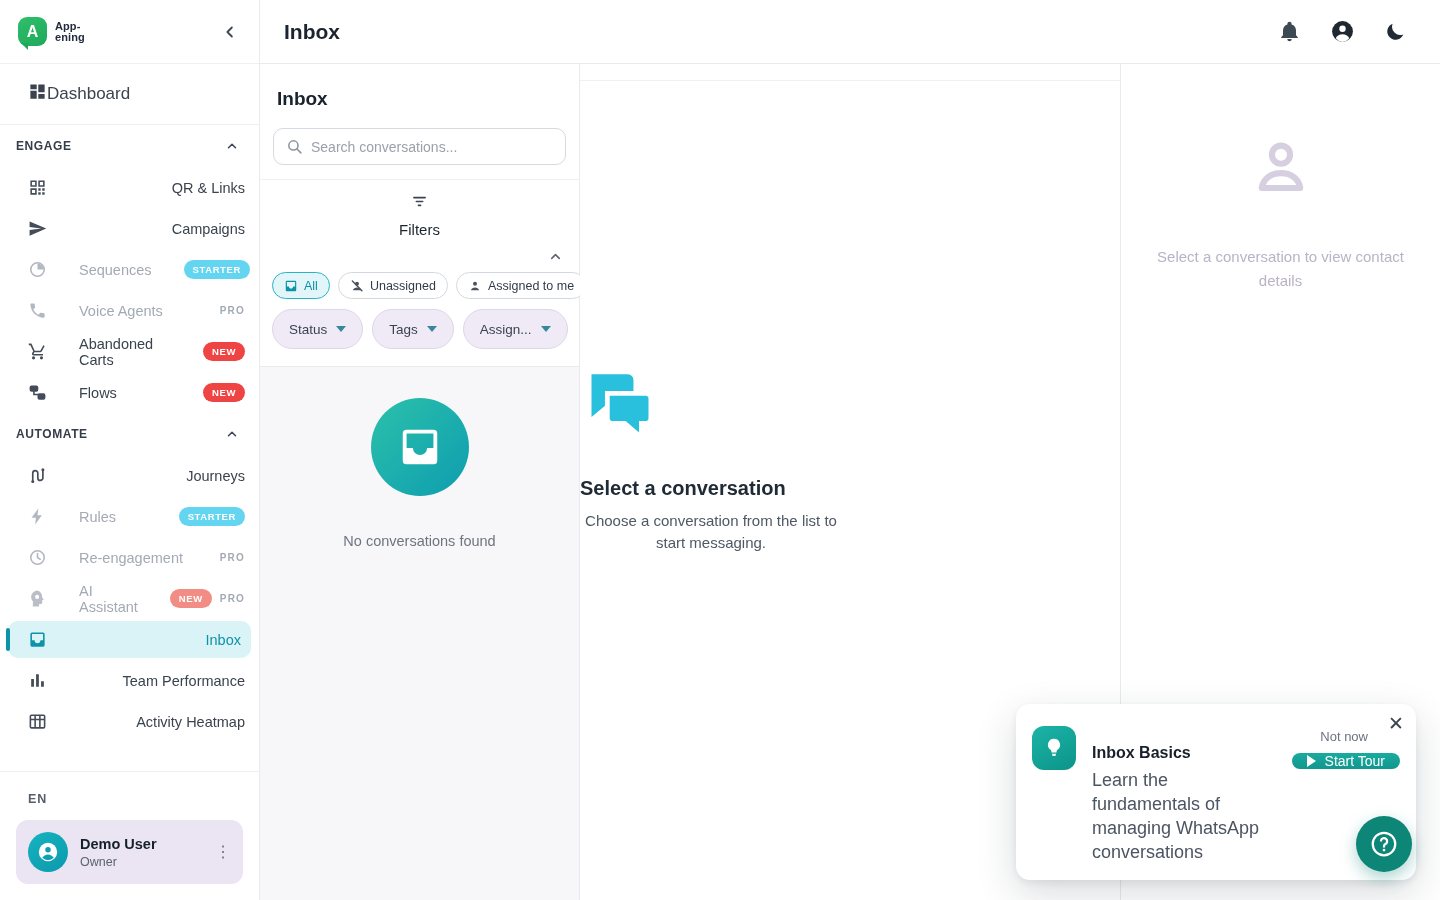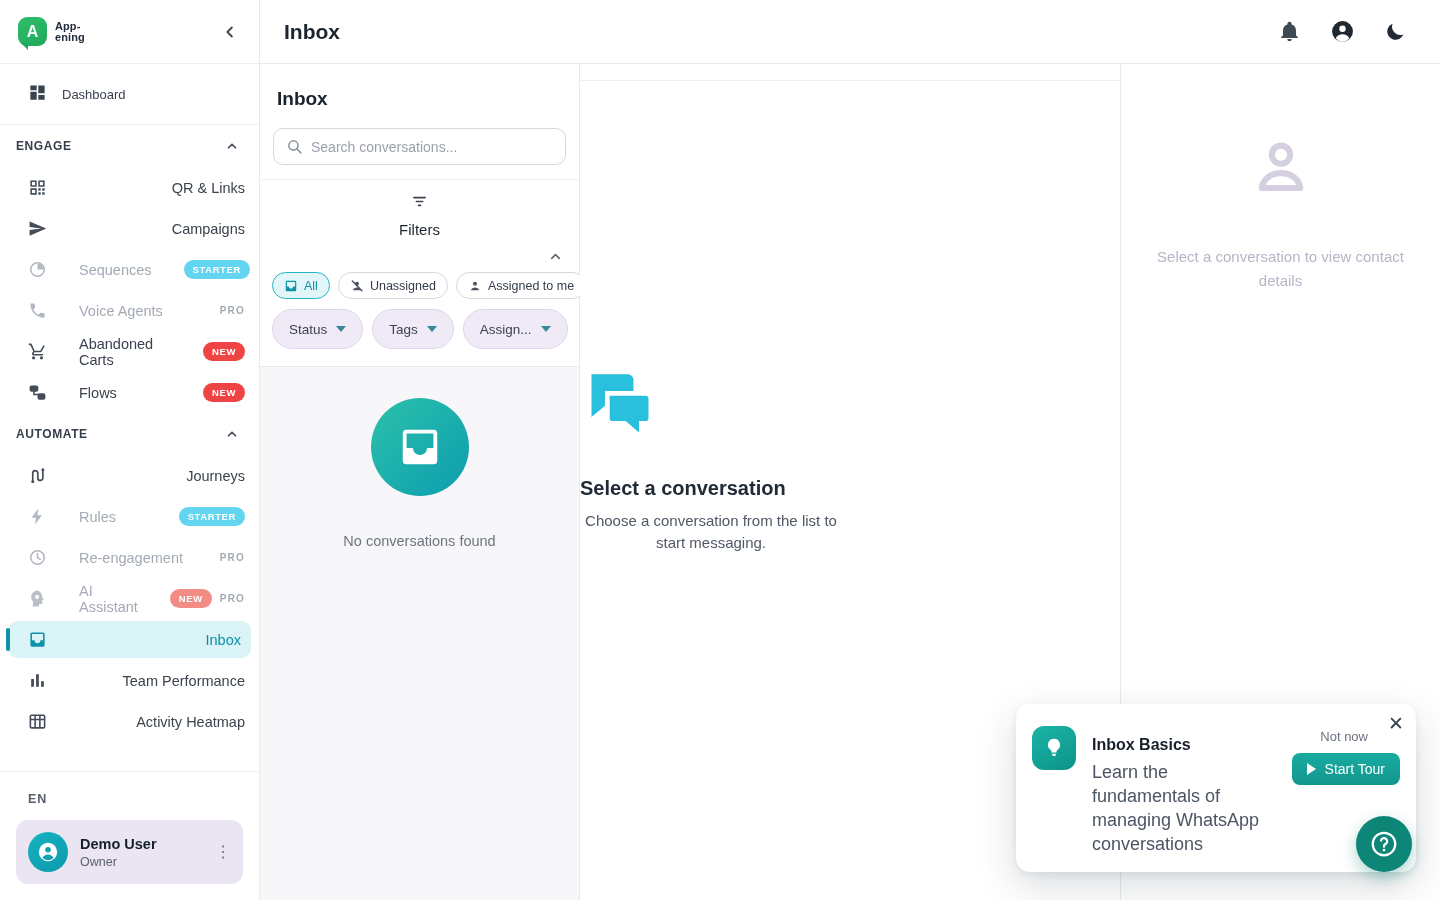--- a/index.html
+++ b/index.html
@@ -15,22 +15,22 @@
   .brand { display:flex; align-items:center; gap:8px; }
   .logo-mark { width:29px; height:29px; border-radius:9px; background:linear-gradient(150deg,#2fbf6b,#1ea95a);
     color:#fff; font-weight:bold; font-size:16px; display:flex; align-items:center; justify-content:center;
     position:relative; }
   .logo-mark::after{ content:""; position:absolute; left:3px; bottom:-4px; width:0; height:0;
     border-left:7px solid transparent; border-right:0 solid transparent; border-top:7px solid #1ea95a; }
   .brand-text { font-size:11px; line-height:1.0; font-weight:bold; color:#222c3c; letter-spacing:.1px; }
   .collapse-btn { background:none; border:none; cursor:pointer; color:#3c4654; padding:4px; display:flex; }
 
   .nav { flex:1; overflow:hidden; padding-top:0; }
-  .nav-dashboard { height:61px; display:flex; align-items:center; gap:15px; padding:0 16px 0 28px;
-    border-bottom:1px solid #eef0f3; font-size:13px; color:#3b434e; cursor:pointer; }
+  .nav-dashboard { height:61px; display:flex; align-items:center; padding:0 16px 0 28px;
+    border-bottom:1px solid #eef0f3; font-size:17px; color:#3b434e; cursor:pointer; }
   .section-head { height:42px; display:flex; align-items:center; justify-content:space-between;
     padding:0 20px 0 16px; font-size:12px; font-weight:bold; letter-spacing:.6px; color:#353d49; cursor:pointer; }
   .nav-item { height:41px; display:flex; align-items:center; gap:32px; padding:0 14px 0 28px;
     font-size:14.5px; color:#3b434e; cursor:pointer; position:relative;justify-content:space-between; }
   .nav-item .ic { display:flex; flex:none; color:#434c58; }
   .nav-item.disabled { color:#a3aab4; }
   .nav-item.disabled .ic { color:#b2b8c1; }
   .nav-item.active { margin:2px 8px; height:37px; padding:0 10px 0 20px; background:#d9f3f7;
     border-radius:10px; color:#0d93a8; font-weight:500; }
   .nav-item.active .ic { color:#0d93a8; }
@@ -114,26 +114,26 @@
   .contact-empty-text { margin-top:45px; font-size:15px; color:#b9b3c5; text-align:center; width:292px;
     line-height:1.6; }
 
   
   .tour-card { position:fixed; left:1016px; top:704px; width:400px; background:#fff; border-radius:14px;
     box-shadow:0 14px 40px rgba(25,35,50,.16), 0 3px 10px rgba(25,35,50,.08);
     padding:13px 16px 16px; display:flex; z-index:20; }
   .tour-tile { width:44px; height:44px; flex:none; border-radius:12px; margin-top:9px;
     background:linear-gradient(150deg,#1cb4a7,#0c9489); display:flex; align-items:center; justify-content:center; }
   .tour-texts { margin-left:16px; width:172px; }
-  .tour-title { font-size:16px; font-weight:bold; color:#17202a; margin-top:19px; }
+  .tour-title { font-size:16px; font-weight:bold; color:#17202a; margin-top:27px; }
   .tour-body { margin-top:6px; font-size:18px; color:#4b5563; line-height:1.34; }
   .tour-right { margin-left:auto; display:flex; flex-direction:column; align-items:flex-end; }
   .notnow { background:none; border:none; cursor:pointer; font-size:13px; color:#6b7280;
     margin:12px 32px 0 0; font-family:inherit; }
-  .start-tour { margin-top:9px; height:32px; border:none; border-radius:8px; padding:0 15px;
+  .start-tour { margin-top:9px; height:16px; border:none; border-radius:8px; padding:0 15px;
     background:linear-gradient(180deg,#19ab9f,#12968e); color:#fff; font-size:14px; font-weight:500;
     display:inline-flex; align-items:center; gap:9px; cursor:pointer; font-family:inherit; }
   .play-tri { width:0; height:0; border-top:6px solid transparent; border-bottom:6px solid transparent;
     border-left:9px solid #fff; }
   .tour-close { position:absolute; top:10px; right:12px; background:none; border:none; cursor:pointer;
     font-size:19px; color:#3b434e; line-height:1; font-family:inherit; }
 
   
   .help-fab { position:fixed; left:1356px; top:816px; width:56px; height:56px; border-radius:50%;
     border:none; background:#0d8577; display:flex; align-items:center; justify-content:center;

